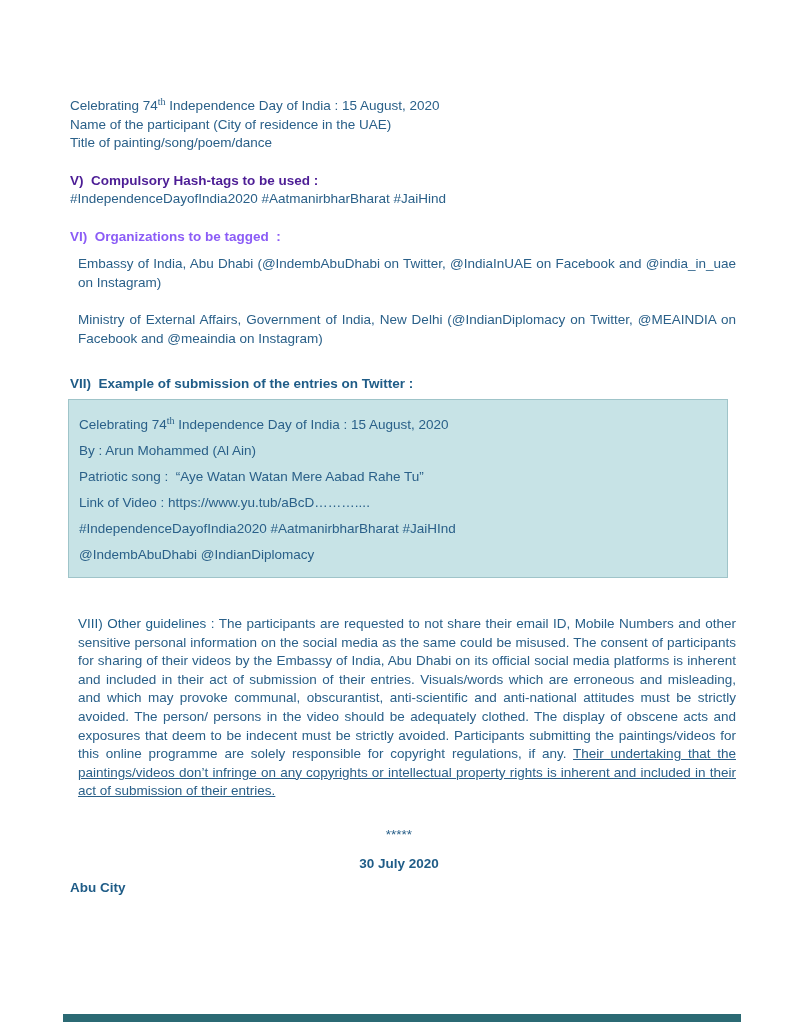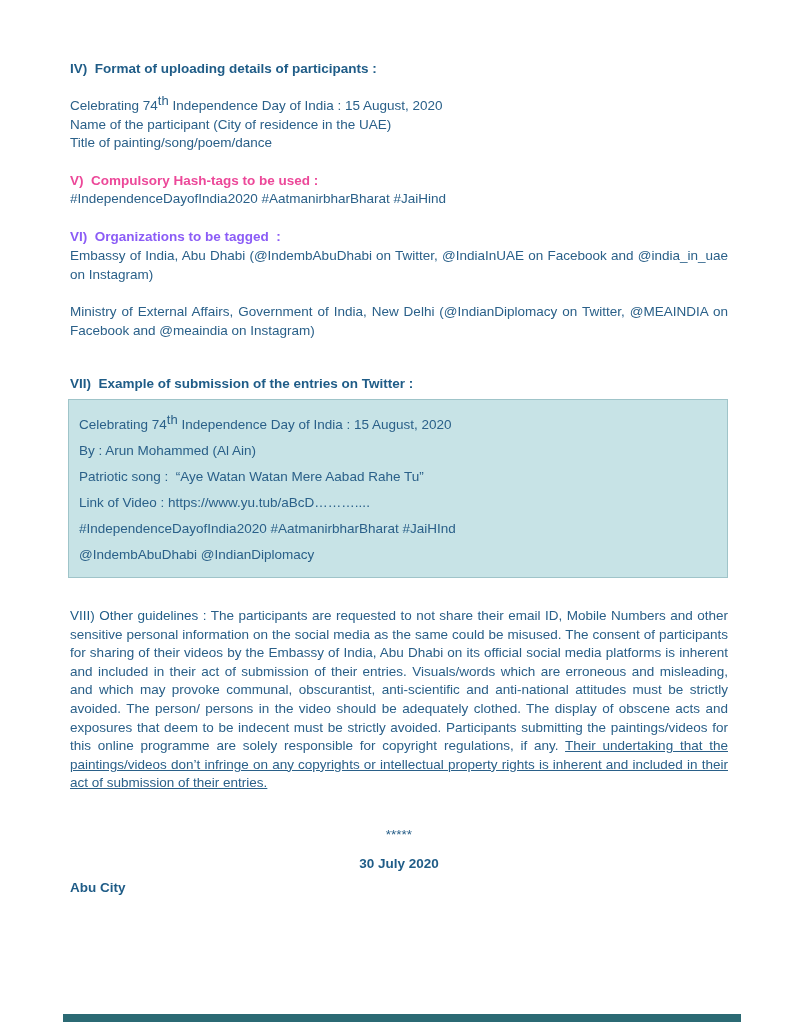--- a/index.html
+++ b/index.html
@@ -17,23 +17,23 @@
   .heading {
     font-weight: bold;
     color: #1f5c87;
     white-space: pre-wrap;
     line-height: 18px;
   }
   .bodyline { line-height: 18.5px; white-space: pre-wrap; }
   .para-justify {
     text-align: justify;
     line-height: 18.6px;
-    margin: 0;
+    margin: 8px;
   }
-  sup.ord { font-size: 13px; vertical-align: super; line-height: 0; }
+  sup.ord { font-size: 10px; vertical-align: super; line-height: 0; font-family: Liberation Serif, serif; }
   .example-box {
     position: absolute;
     left: 68px;
     width: 660px;
     box-sizing: border-box;
     background: #c7e3e6;
     border: 1px solid #9fc4c9;
     padding: 12px 10px 9px 10px;
   }
   .example-box p {
@@ -51,29 +51,28 @@
     top: 1014px;
     width: 678px;
     height: 8px;
   }
 </style>
 </head>
 <body>
 
 <div class="page" style="color: rgb(42, 96, 137);">
 
-  <div class="abs heading" style="top: 60px; color: rgb(31, 92, 135);">IV)  Format of uploading details of participants :</div>
 
   <div class="abs" style="top:97px">
     <div class="bodyline"><span>Celebrating 74</span><sup class="ord">th</sup><span> Independence Day of India : 15 August, 2020</span></div>
     <div class="bodyline">Name of the participant (City of residence in the UAE)</div>
     <div class="bodyline">Title of painting/song/poem/dance</div>
   </div>
 
-  <div class="abs heading" style="top: 172px; color: #ec4899;">V)  Compulsory Hash-tags to be used :</div>
+  <div class="abs heading" style="top: 172px; color: #4c1d95;">V)  Compulsory Hash-tags to be used :</div>
 
   <div class="abs bodyline" style="top:190px">#IndependenceDayofIndia2020 #AatmanirbharBharat #JaiHind</div>
 
   <div class="abs heading" style="top: 228px; color: #8b5cf6;">VI)  Organizations to be tagged  :</div>
 
   <p class="abs para-justify" style="top:247px">Embassy of India, Abu Dhabi (@IndembAbuDhabi on Twitter, @IndiaInUAE on Facebook and @india_in_uae on Instagram)</p>
 
   <p class="abs para-justify" style="top:303px">Ministry of External Affairs, Government of India, New Delhi (@IndianDiplomacy on  Twitter, @MEAINDIA on Facebook and @meaindia on Instagram)</p>
 
   <div class="abs heading" style="top: 375px; color: rgb(31, 92, 135);">VII)  Example of submission of the entries on Twitter :</div>

